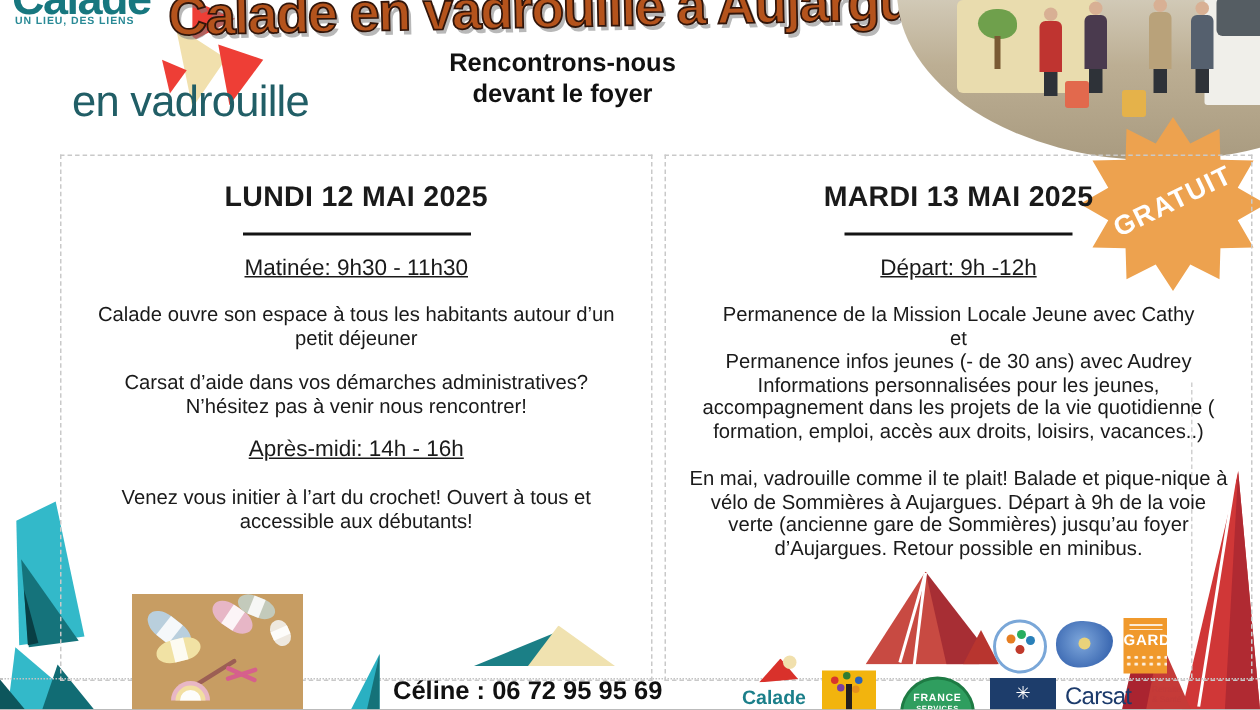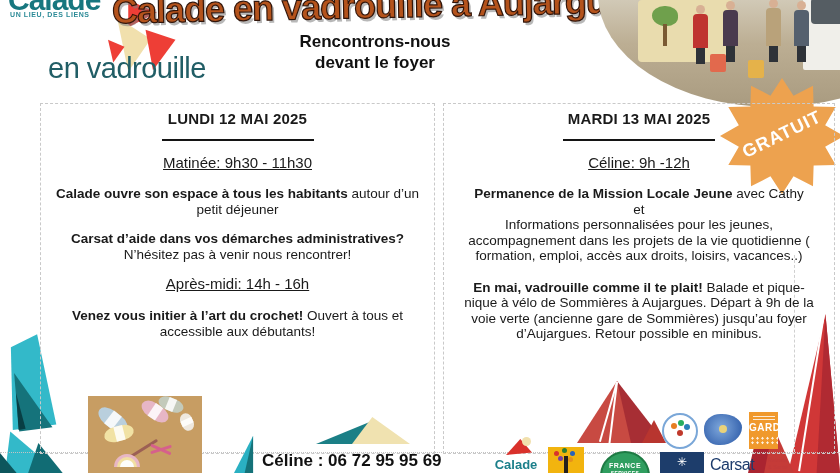--- a/index.html
+++ b/index.html
@@ -38,26 +38,26 @@
   
   #badge{left:720px;top:78px;width:124px;height:116px;z-index:2;background:#eda24f;
      clip-path:polygon(100% 50%,84.8% 59.3%,93.3% 75%,75.5% 75.5%,75% 93.3%,59.3% 84.8%,50% 100%,40.7% 84.8%,25% 93.3%,24.5% 75.5%,6.7% 75%,15.2% 59.3%,0% 50%,15.2% 40.7%,6.7% 25%,24.5% 24.5%,25% 6.7%,40.7% 15.2%,50% 0%,59.3% 15.2%,75% 6.7%,75.5% 24.5%,93.3% 25%,84.8% 40.7%);}
   #badge span{position:absolute;left:0;top:46px;width:100%;text-align:center;color:#fff;font-weight:bold;
      font-size:18px;letter-spacing:1px;transform:rotate(-26deg);}
 
   
   .daybox{border:1px dashed #c9c9c9;background:transparent;z-index:3;text-align:center;}
   #box-monday{left:40px;top:103px;width:393px;height:349px;}
   #box-tuesday{left:443px;top:103px;width:390px;height:349px;}
-  .day-head{margin-top:6px;font-size:15px;font-weight:bold;letter-spacing:.2px;}
+  .day-head{margin-top:17px;font-size:19px;font-weight:bold;letter-spacing:.2px;}
   .day-rule{width:152px;height:2px;background:#141414;margin:12px auto 0;}
   .slot{margin-top:13px;font-size:15px;text-decoration:underline;}
   .para{font-size:13.5px;line-height:1.15;margin:0 14px;}
   .mt1{margin-top:15px;} .mt2{margin-top:14px;} .mt3{margin-top:16px;}
-  .para b{font-weight:bold;text-align:right;}
+  .para b{font-weight:normal;text-align:right;}
 
   
   #guide-h{left:0;top:452px;width:840px;border-top:1px dotted #c3c3c3;z-index:3;}
   #guide-v{left:794px;top:255px;height:197px;border-left:1px dashed #d0d0d0;z-index:3;}
 
   
   #crochet{left:88px;top:396px;width:114px;height:77px;background:#c79d63;z-index:4;overflow:hidden;}
   #crochet .skein{position:absolute;border-radius:45%/60%;}
   #crochet .band{position:absolute;left:35%;top:0;width:30%;height:100%;background:rgba(255,255,255,.85);}
   #crochet .hook{position:absolute;left:36px;top:52px;width:36px;height:2.5px;background:#9c5f54;transform:rotate(-32deg);border-radius:2px;}
@@ -200,23 +200,24 @@
     <div class="slot">Matinée: 9h30 - 11h30</div>
     <div class="para mt1"><b>Calade ouvre son espace à tous les habitants</b><span> autour d’un petit déjeuner</span></div>
     <div class="para mt2"><b>Carsat d’aide dans vos démarches administratives?</b><span> N’hésitez pas à venir nous rencontrer!</span></div>
     <div class="slot">Après-midi: 14h - 16h</div>
     <div class="para mt3"><b>Venez vous initier à l’art du crochet!</b><span> Ouvert à tous et accessible aux débutants!</span></div>
   </div>
 
   <div id="box-tuesday" class="abs daybox">
     <div class="day-head">MARDI 13 MAI 2025</div>
     <div class="day-rule"></div>
-    <div class="slot">Céline: 9h -12h</div>
+    <div class="slot">Départ: 9h -12h</div>
     <div class="para mt1"><b>Permanence de la Mission Locale Jeune</b><span> avec Cathy</span></div>
     <div class="para">et</div>
+    <div class="para"><b>Permanence infos jeunes</b><span> (- de 30 ans) avec Audrey</span></div>
     <div class="para">Informations personnalisées pour les jeunes, accompagnement dans les projets de la vie quotidienne ( formation, emploi, accès aux droits, loisirs, vacances..)</div>
     <div class="para mt3"><b>En mai, vadrouille comme il te plait!</b><span> Balade et pique-nique à vélo de Sommières à Aujargues. Départ à 9h de la voie verte (ancienne gare de Sommières) jusqu’au foyer d’Aujargues. Retour possible en minibus.</span></div>
   </div>
 
   <div id="crochet" class="abs">
     <div class="skein" style="left:8px;top:16px;width:34px;height:16px;background:#b9cfdd;transform:rotate(38deg);">
         <div class="band"></div>
       </div>
     <div class="skein" style="left:16px;top:30px;width:30px;height:15px;background:#f1e2a4;transform:rotate(-14deg);">
         <div class="band"></div>

